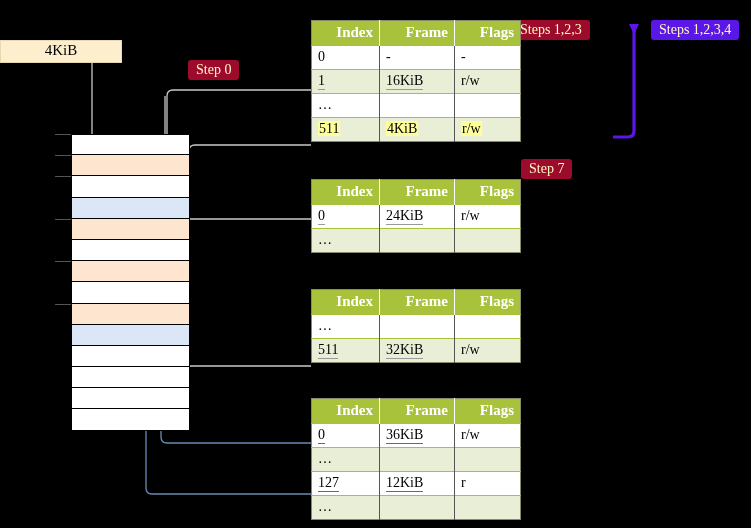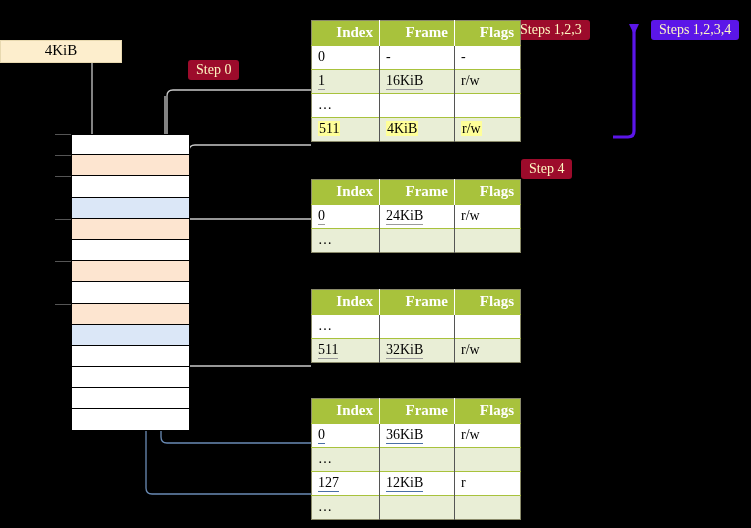--- a/index.html
+++ b/index.html
@@ -185,21 +185,21 @@
     <div class="mem-row" style="height: 21.2px;"></div>
     <div class="mem-row" style="height: 21.2px;"></div>
     <div class="mem-row" style="height: 21.2px;"></div>
     <div class="mem-row" style="height: 21.2px;"></div>
   </div>
 
 <div id="badges-root">
     <div class="badge badge-red" style="left: 188px; top: 41px; background: rgb(156, 11, 43); margin-top: 19px;">Step 0</div>
     <div class="badge badge-red" style="left: 512px; top: 20px; background: rgb(156, 11, 43);">Steps 1,2,3</div>
     <div class="badge badge-blue" style="left: 651px; top: 20px; background: rgb(91, 22, 232);">Steps 1,2,3,4</div>
-    <div class="badge badge-red" style="left: 521px; top: 159px; background: rgb(156, 11, 43);">Step 4</div>
+    <div class="badge badge-red" style="left: 521px; top: 159px; background: rgb(156, 11, 43);">Step 7</div>
   </div>
 
 <div id="tables-root">
     <table class="pt" style="left: 311px; top: 20px; width: 170px;">
       <thead>
         <tr>
           <th class="c-idx">Index</th>
           <th class="c-frm">Frame</th>
           <th class="c-flg">Flags</th>
         </tr>

